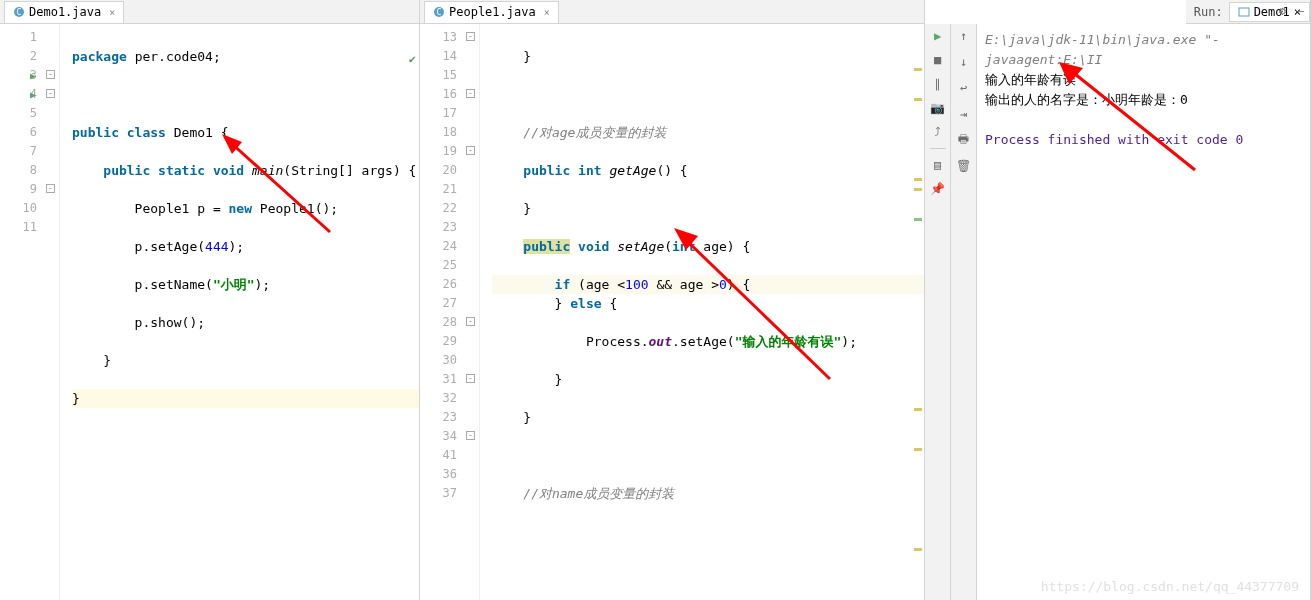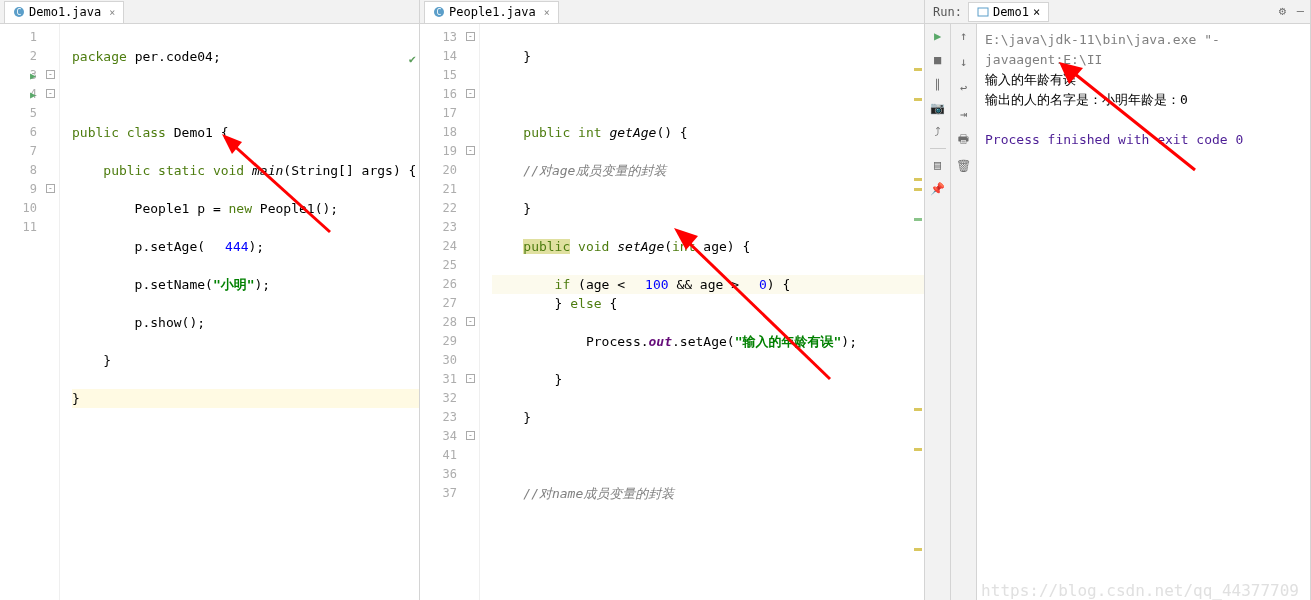--- a/index.html
+++ b/index.html
@@ -1,60 +1,60 @@
 <!DOCTYPE html>
 <html><head>
 <meta charset="utf-8">
 <style>
 * { margin:0; padding:0; box-sizing:border-box; }
 body { font-family:"Microsoft YaHei",Consolas,monospace; font-size:12px; background:#fff; width:1311px; height:600px; overflow:hidden; position:relative; }
 .layout { display:flex; height:600px; }
 .pane { display:flex; flex-direction:column; border-right:1px solid #d4d4d4; position:relative; }
 .pane-left { width:420px; }
 .pane-mid { width:505px; }
-.pane-right { flex:1; }
+.pane-right { flex:1;align-items:flex-end; }
 .tabbar { display:flex; align-items:center; height:24px; background:#f2f2f2; border-bottom:1px solid #d4d4d4; padding-left:4px; }
 .tab { display:flex; align-items:center; gap:4px; padding:0 8px; height:22px; background:#fff; border:1px solid #d4d4d4; border-bottom:none; font-size:12px; }
 .tab svg { width:12px; height:12px; }
 .tab .close { color:#888; font-size:10px; margin-left:4px; cursor:pointer; }
 .editor { flex:1; display:flex; overflow:hidden; position:relative; }
 .gutter { width:60px; background:#fff; border-right:1px solid #efefef; text-align:right; color:#adadad; font-family:Consolas,monospace; font-size:12px; line-height:19px; padding-right:22px; padding-top:4px; position:relative; }
 .gutter .run-g { position:absolute; left:30px; color:#59a869; font-size:10px; }
 .gutter .fold { position:absolute; left:46px; width:9px; height:9px; border:1px solid #aaa; background:#fff; font-size:8px; line-height:7px; text-align:center; color:#888; }
 .code { flex:1; font-family:Consolas,"Microsoft YaHei",monospace; font-size:13px; line-height:19px; padding-top:4px; padding-left:12px; white-space:pre; overflow:hidden; }
-.kw { color:#4d7c0f; font-weight:normal; }
+.kw { color:#0369a1; font-weight:bold; }
 .fld { color:#660e7a; font-weight:bold; }
-.num { color:#0000ff;margin-left:20px; }
+.num { color:#0000ff; }
 .str { color:#008000; font-weight:bold; }
 .call { font-style:italic; }
 .cmt { color:#808080; font-style:italic; }
 .ci { color:#808080; font-style:italic; }
 .hl-line { background:#fcfaed; display:inline-block; width:100%; }
 .caret-line { background:#fffae3; display:inline-block; width:100%; }
 .hl-pub { background:#e0e0a0; }
 .run-header { display:flex; align-items:center; height:24px; background:#f2f2f2; border-bottom:1px solid #d4d4d4; padding-left:8px; gap:6px; }
 .run-header .lbl { color:#555; }
 .run-tab { display:flex; align-items:center; gap:4px; padding:2px 8px; background:#fff; border:1px solid #d4d4d4; }
 .run-body { display:flex; flex:1; }
 .run-toolbar { width:26px; background:#f2f2f2; border-right:1px solid #d4d4d4; display:flex; flex-direction:column; align-items:center; padding-top:4px; gap:8px; }
 .run-toolbar2 { width:26px; background:#f2f2f2; border-right:1px solid #d4d4d4; display:flex; flex-direction:column; align-items:center; padding-top:4px; gap:10px; }
 .tb-icon { width:16px; height:16px; display:flex; align-items:center; justify-content:center; color:#6e6e6e; cursor:pointer; font-size:12px; }
 .green { color:#59a869; }
 .console { flex:1; font-family:Consolas,"Microsoft YaHei",monospace; font-size:13px; line-height:20px; padding:6px 8px; }
-.con-cmd { color:#808080; }
+.con-cmd { color:#808080;font-style:italic; }
 .con-exit { color:#4c1d95; }
 .gear { position:absolute; right:24px; top:4px; color:#6e6e6e; cursor:pointer; }
 .hide-btn { position:absolute; right:6px; top:4px; color:#6e6e6e; cursor:pointer; }
 .arrow { position:absolute; pointer-events:none; }
 .pin { color:#616161; }
 .stripe { position:absolute; right:0; top:24px; bottom:0; width:12px; }
 .stripe .mk { position:absolute; right:2px; width:8px; height:3px; }
 .yl { background:#d9c75f; }
 .gr { background:#8ac48a; }
-.watermark { position:absolute; right:12px; bottom:0; color:#e0e0e0; font-size:16px; }
+.watermark { position:absolute; right:12px; bottom:6px; color:#e0e0e0; font-size:13px; }
 .check { position:absolute; right:3px; top:28px; color:#5b9e5b; font-size:12px; }
 .line { height:19px; }
 </style>
 </head>
 <body>
 
 <div class="layout">
 
   <div class="pane pane-left">
     <div class="tabbar">
@@ -147,22 +147,22 @@
         <div class="line">23</div>
         <div class="line">34</div>
           <span class="fold" style="top:407px">-</span>
         <div class="line">41</div>
         <div class="line">36</div>
         <div class="line">37</div>
       </div>
       <div class="code">
 <div class="line"><span>    }</span></div>
 <div class="line"></div>
+<div class="line"><span class="cmt">    //对</span><span class="ci">age</span><span class="cmt">成员变量的封装</span></div>
 <div class="line"><span class="kw">    public int </span><span class="call">getAge</span><span>() {</span></div>
-<div class="line"><span class="cmt">    //对</span><span class="ci">age</span><span class="cmt">成员变量的封装</span></div>
 <div class="line"><span>    }</span></div>
 <div class="line"><span>    </span><span class="kw hl-pub">public</span><span class="kw"> void </span><span class="call">setAge</span><span>(</span><span class="kw">int </span><span>age) {</span></div>
 <div class="hl-line"><span class="kw">        if </span><span>(age &lt;</span><span class="num">100 </span><span>&amp;&amp; age &gt;</span><span class="num">0</span><span>) {</span></div>
 <div class="line"><span>        } </span><span class="kw">else </span><span>{</span></div>
 <div class="line"><span>            Process.</span><span class="fld call">out</span><span>.setAge(</span><span class="str">"输入的年龄有误"</span><span>);</span></div>
 <div class="line"><span>        }</span></div>
 <div class="line"><span>    }</span></div>
 <div class="line"></div>
 <div class="line"><span class="cmt">    //对</span><span class="ci">name</span><span class="cmt">成员变量的封装</span></div>
 <div class="line"></div>

